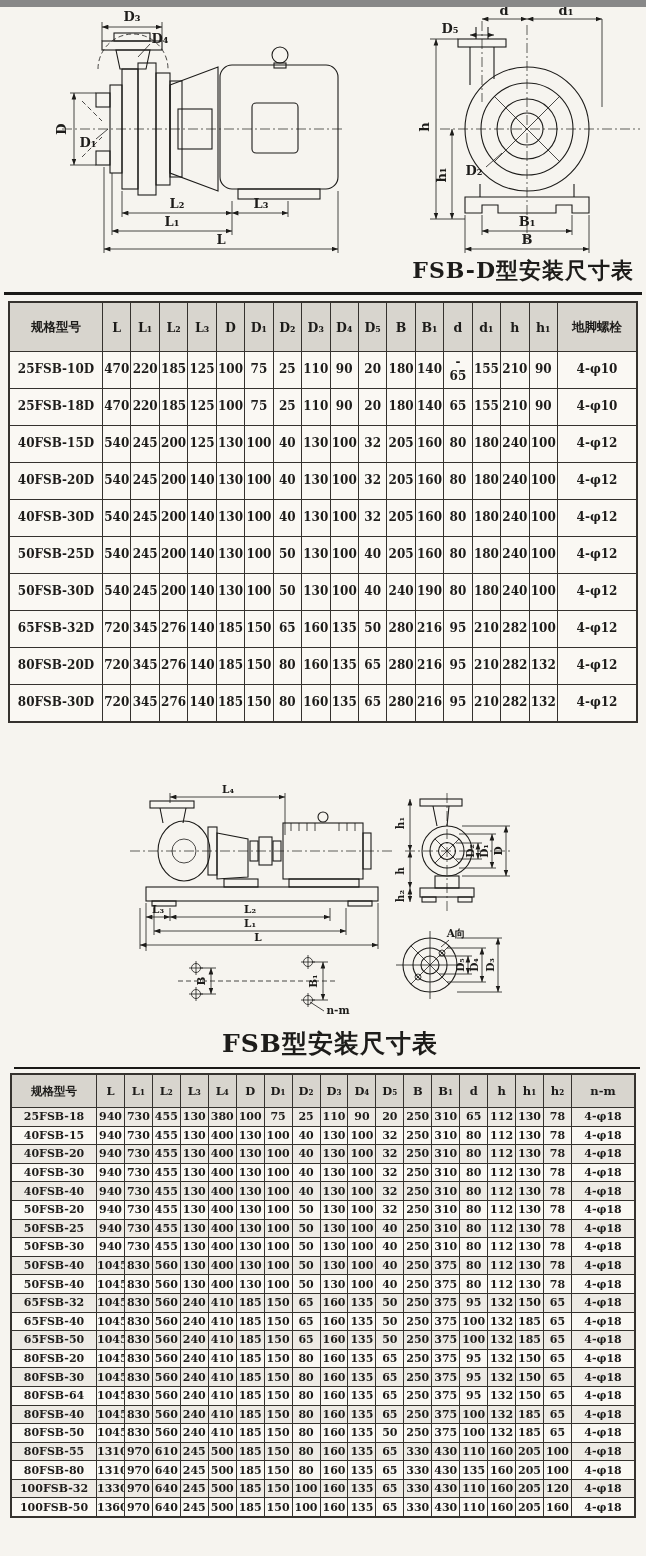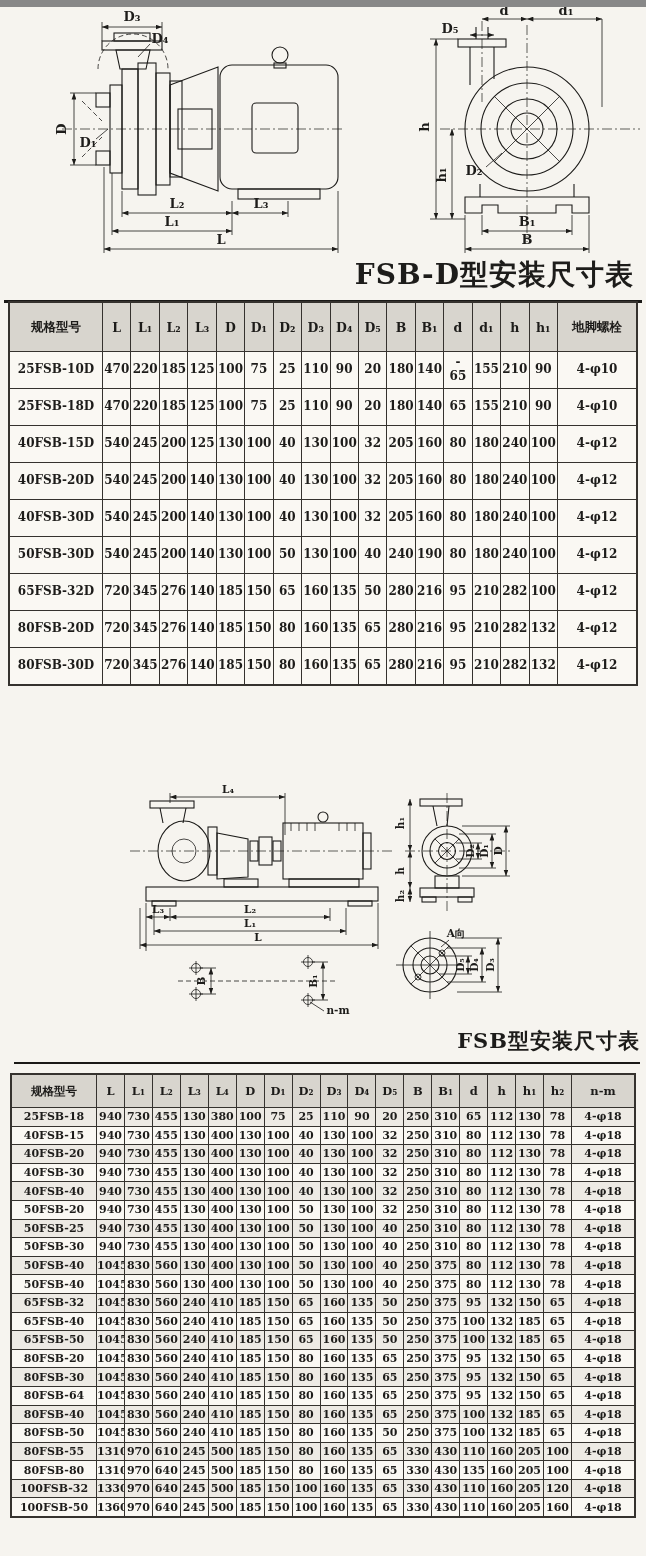--- a/index.html
+++ b/index.html
@@ -19,23 +19,23 @@
   svg .dim{stroke:var(--ink); stroke-width:0.8; fill:none;}
   svg .cdash{stroke:var(--ink); stroke-width:0.7; fill:none; stroke-dasharray:10 3 2 3;}
   svg .dsh{stroke:var(--ink); stroke-width:0.8; fill:none; stroke-dasharray:5 3;}
   svg text{fill:var(--ink); font-family:"DejaVu Serif","Liberation Serif",serif;
            font-weight:bold; text-anchor:middle;}
   .d1t{font-size:13px;} .d2t{font-size:10.5px;}
   .title{
     position:absolute; left:4px; right:4px; border-bottom:3px solid var(--rule);
     font-weight:bold; letter-spacing:1px;
   }
-  #title1{top:249px; text-align:right; font-size:28px; padding:0 8px 6px 0;}
+  #title1{top:249px; text-align:right; font-size:22px; padding:0 8px 6px 0;}
   #title2{top:1020px; left:14px; right:6px; border-bottom:2.5px solid var(--rule);
-          text-align:right; font-size:21px; padding:0 0 7px 6px;}
+          text-align:center; font-size:25px; padding:0 0 7px 6px;}
   table{border-collapse:collapse; table-layout:fixed; background:var(--rowa);
         position:absolute; border:2px solid var(--line);}
   th,td{border:1px solid var(--line); text-align:center; vertical-align:middle;
         overflow:hidden; white-space:pre-line; padding:0; font-weight:600;}
   th{background:var(--hdr); font-weight:bold;}
   #table1{top:294px; left:8px; width:630px; font-size:12px;}
   #table1 th{height:48px; font-size:12.5px;}
   #table1 td{height:36px; line-height:1.15;}
   #table1 th:first-child{width:92px;}
   #table1 th:last-child{width:78px;}
@@ -278,20 +278,40 @@
           <td>540</td>
           <td>245</td>
           <td>200</td>
           <td>140</td>
           <td>130</td>
           <td>100</td>
           <td>40</td>
           <td>130</td>
           <td>100</td>
           <td>32</td>
+          <td>205</td>
+          <td>160</td>
+          <td>80</td>
+          <td>180</td>
+          <td>240</td>
+          <td>100</td>
+          <td>4-φ12</td>
+        </tr>
+        <tr>
+          <td>50FSB-25D</td>
+          <td>540</td>
+          <td>245</td>
+          <td>200</td>
+          <td>140</td>
+          <td>130</td>
+          <td>100</td>
+          <td>50</td>
+          <td>130</td>
+          <td>100</td>
+          <td>40</td>
           <td>205</td>
           <td>160</td>
           <td>80</td>
           <td>180</td>
           <td>240</td>
           <td>100</td>
           <td>4-φ12</td>
         </tr>
         <tr>
           <td>50FSB-30D</td>

